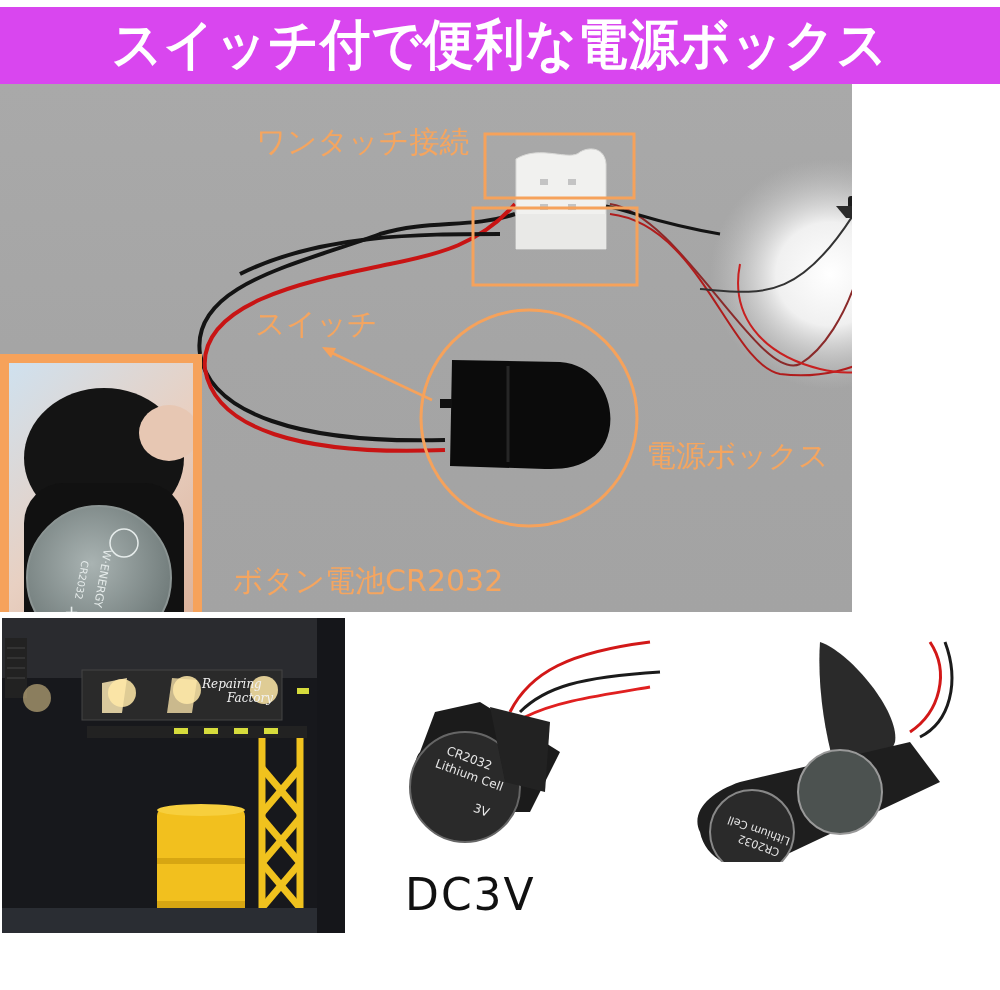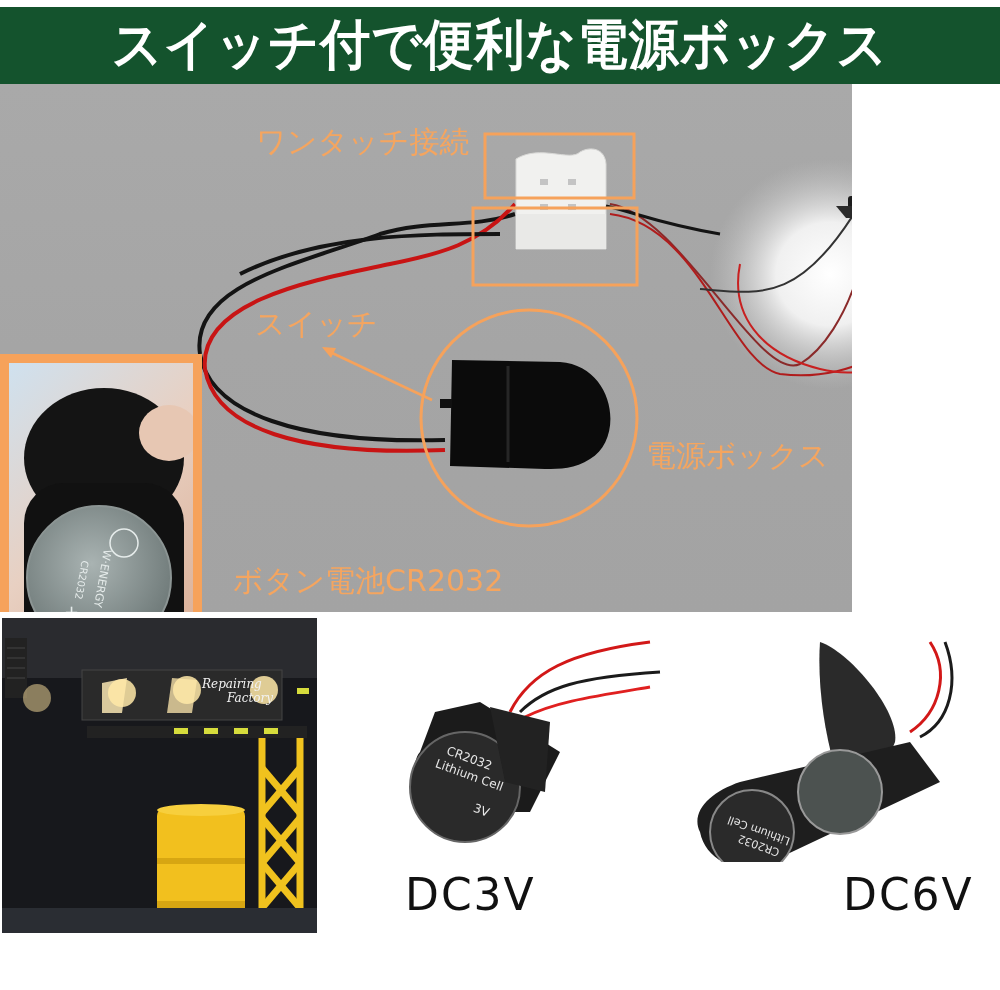--- a/index.html
+++ b/index.html
@@ -1,21 +1,21 @@
 <!DOCTYPE html>
 <html><head>
   <meta charset="utf-8">
   <style>
     * { box-sizing: border-box; margin: 0; padding: 0; }
     html, body { width: 1000px; height: 990px; background: #ffffff; overflow: hidden; }
     body { position: relative; font-family: "DejaVu Sans", sans-serif; }
 
     .title-bar {
       position: absolute; left: 0; top: 7px; width: 1000px; height: 77px;
-      background: #14532d;
+      background: #d946ef;
       display: flex; align-items: center; justify-content: center;
     }
     .title-text {
       color: #ffffff; font-size: 50px; font-weight: bold; letter-spacing: 1px;
       font-family: "DejaVu Sans", sans-serif;
       transform: scaleY(1.08);
     }
 
     .hero {
       position: absolute; left: 0; top: 84px; width: 852px; height: 528px;
@@ -29,21 +29,21 @@
       font-size: 30px; white-space: nowrap; letter-spacing: 0px;
     }
 
     .inset {
       position: absolute; left: 0; top: 270px; width: 202px; height: 340px;
       border: 9px solid #f6a25b; overflow: hidden;
       background: linear-gradient(135deg, #cfe1ef 0%, #e8d0c2 45%, #d8a98e 100%);
     }
 
     .bottom-left {
-      position: absolute; left: 2px; top: 618px; width: 315px; height: 315px;
+      position: absolute; left: 2px; top: 618px; width: 343px; height: 315px;
       background: #15161a; overflow: hidden;
     }
 
     .product {
       position: absolute; top: 632px; height: 300px;
     }
     .dc-label {
       position: absolute; font-family: "DejaVu Sans", sans-serif; font-weight: normal;
       font-size: 44px; color: #111111; letter-spacing: 2px;
     }
@@ -204,14 +204,13 @@
   <svg width="320" height="230" viewBox="0 0 320 230">
     <path d="M250 10 C 270 40, 260 80, 230 100" fill="none" stroke="#d21818" stroke-width="3"></path>
     <path d="M265 10 C 280 50, 270 90, 240 105" fill="none" stroke="#1b1b1b" stroke-width="3"></path>
     <path d="M140 10 C 170 20, 220 80, 215 110 L185 185 C 160 180, 135 80, 140 10 Z" fill="#2a2a2a"></path>
     <path d="M20 200 C 10 180, 30 160, 60 150 L230 110 L260 150 L80 235 C 50 240, 25 225, 20 200 Z" fill="#1e1e1e"></path>
     <circle cx="72" cy="200" r="42" fill="#2a2a2a" stroke="#888" stroke-width="2"></circle>
     <circle cx="160" cy="160" r="42" fill="#4c5250" stroke="#999" stroke-width="2"></circle>
     <text x="80" y="210" fill="#e8e8e8" font-size="11" text-anchor="middle" font-family="DejaVu Sans, sans-serif" transform="rotate(200 80 210)">CR2032</text>
     <text x="80" y="195" fill="#e8e8e8" font-size="11" text-anchor="middle" font-family="DejaVu Sans, sans-serif" transform="rotate(200 80 195)">Lithium Cell</text>
   </svg>
-  <div class="dc-label" style="left:163px; top:237px;">DC6V</div>
 </div>
 
 </body></html>

